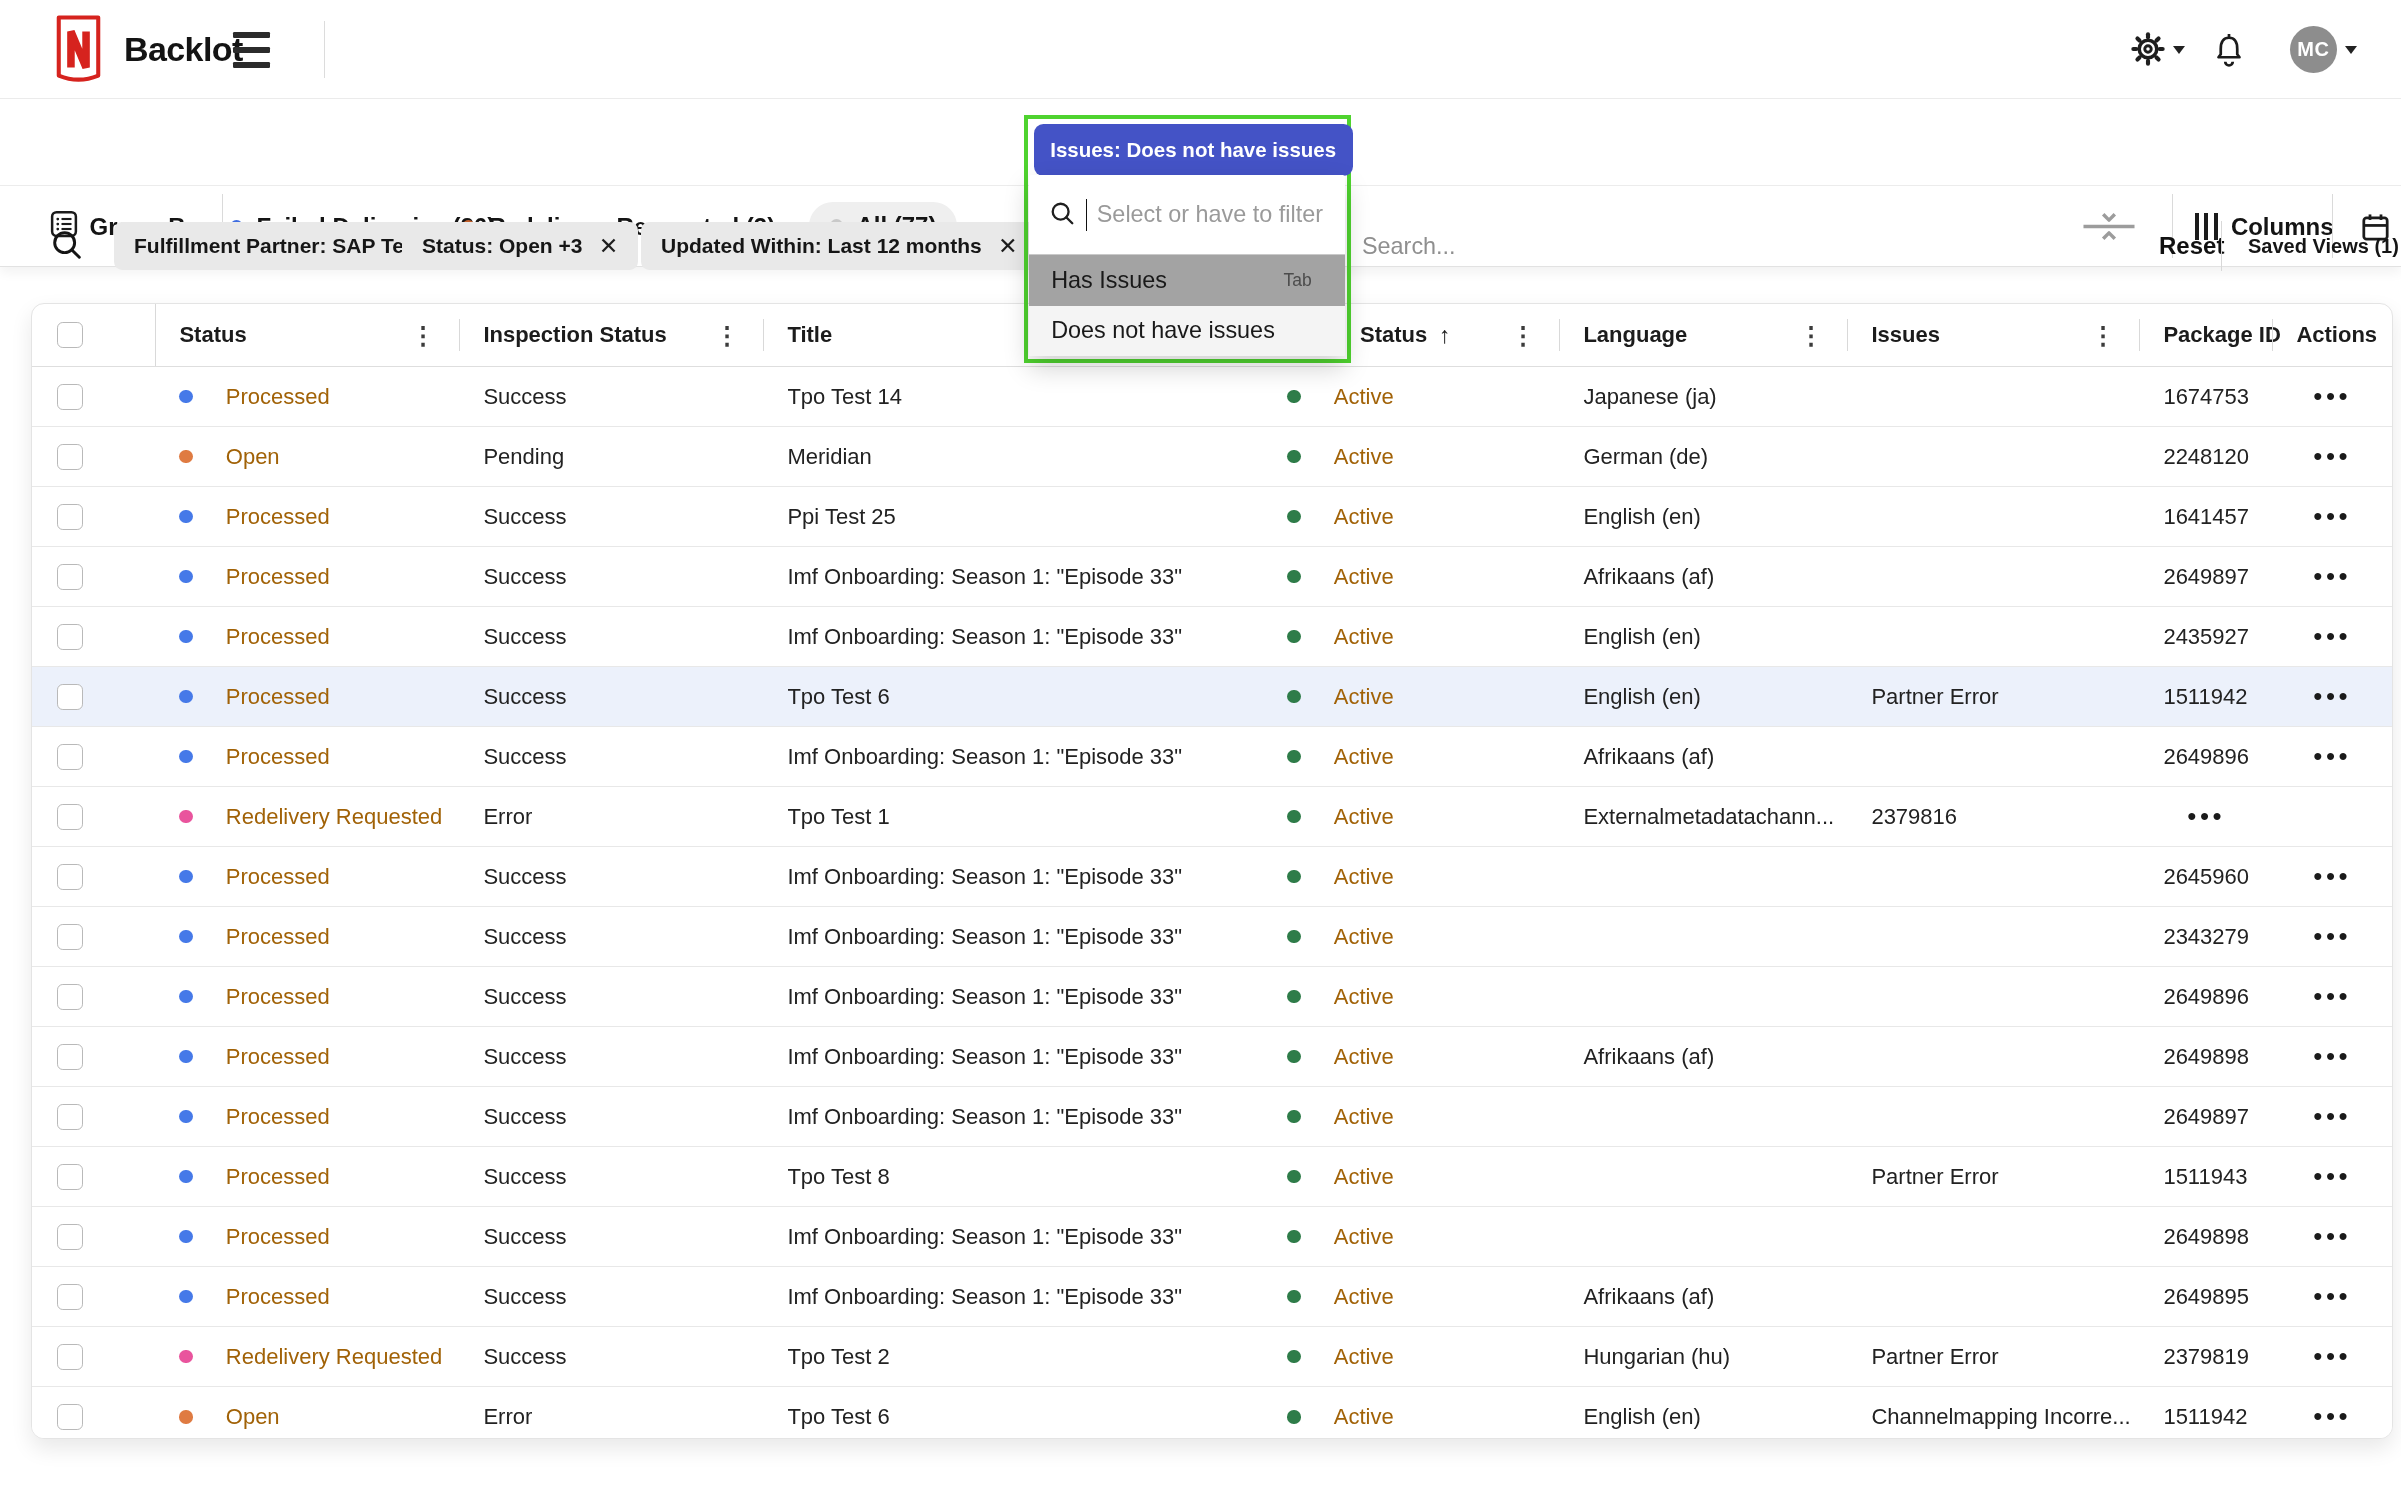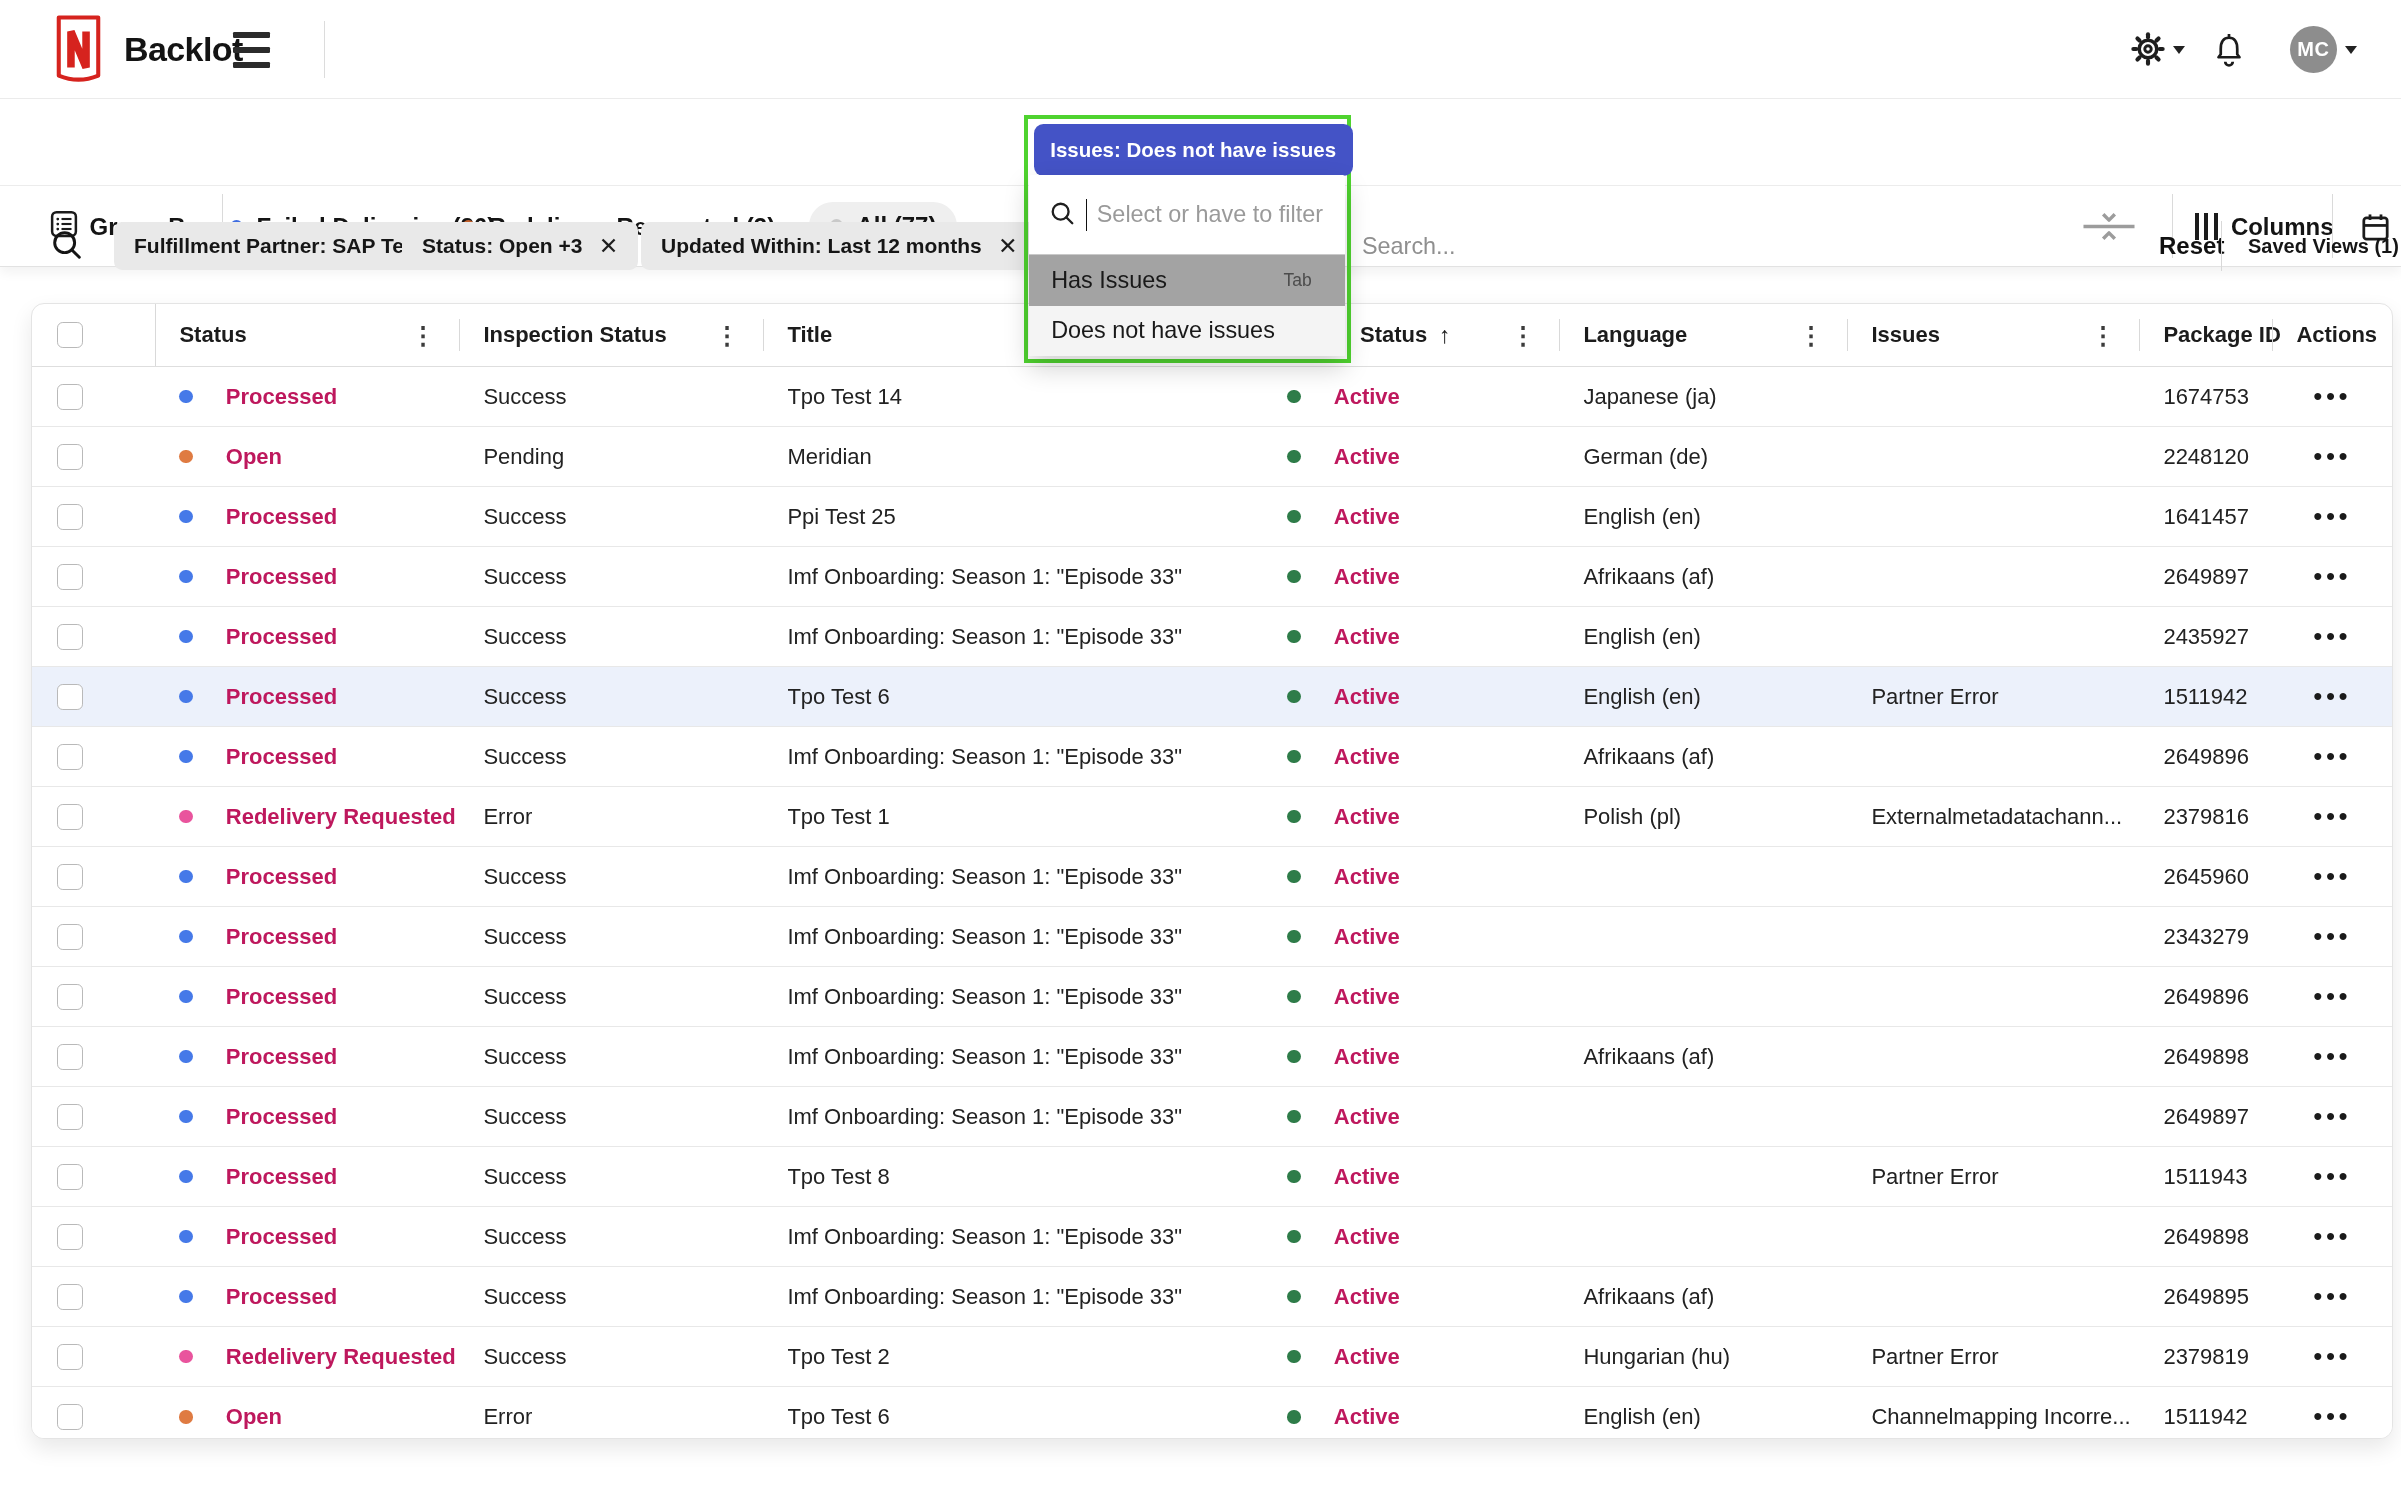--- a/index.html
+++ b/index.html
@@ -69,21 +69,21 @@
   .th .kebab { margin-left:auto; margin-right:24.6px; font-size:24.6px; font-weight:700; color:#3c3c3c; cursor:pointer; }
   .th.divR::after { content:""; position:absolute; right:0; top:15px; height:32px; width:1.2px; background:#d9d9d9; }
   .th.fullDiv::after { content:""; position:absolute; right:0; top:0; height:100%; width:1.2px; background:#d9d9d9; }
   .th-reqstatus { padding-left:96px; gap:11.7px; }
   .sort-arrow { font-size:23.4px; font-weight:600; color:#1c1c1c; }
   .tbody .trow { height:60px; border-bottom:1.2px solid #e8e8e8; background:#fff; }
   .tbody .trow:last-child { border-bottom:none; }
   .tbody .trow.hl-row { background:#ecf1fb; }
   .td { display:flex; align-items:center; padding-left:23.4px; font-size:22px; font-weight:500;
     color:#222; white-space:nowrap; overflow:hidden; gap:14px; }
-  .td.status-cell, .td.req-cell { font-weight:700; color:#be185d;gap:33px; }
+  .td.status-cell, .td.req-cell { font-weight:400; color:#a16207;gap:33px; }
   .td.actions-cell { justify-content:center; padding-left:0; }
   .ellipsis-btn { font-size:24.6px; font-weight:700; color:#1a1a1a; letter-spacing:4.1px; cursor:pointer; }
   .checkbox { width:26px; height:26px; border:1.8px solid #b9b9b9; border-radius:5.8px; background:#fff;
     flex:0 0 auto; cursor:pointer; }
   .check-cell { padding-left:24.6px; }
   .dot-blue { background:#4679e8; } .dot-orange { background:#df7b42; }
   .dot-pink { background:#e9549d; } .dot-green { background:#2e7c49; }
   .dot-gray { background:#c9c9c9; } .dot-tabblue { background:#3d6ce0; } .dot-rust { background:#c35f2a; }
 
   
@@ -443,21 +443,20 @@
     <div class="td status-cell">
       <span class="dot dot-pink"></span>
       <span>Redelivery Requested</span>
     </div>
     <div class="td">Error</div>
     <div class="td">Tpo Test 1</div>
     <div class="td req-cell">
       <span class="dot dot-green"></span>
       <span>Active</span>
     </div>
-    <div class="td">Polish (pl)</div>
     <div class="td">Externalmetadatachann...</div>
     <div class="td">2379816</div>
     <div class="td actions-cell">
       <span class="ellipsis-btn">•••</span>
     </div>
   </div>
 
   <div class="trow">
     <div class="td check-cell">
       <span class="checkbox"></span>

